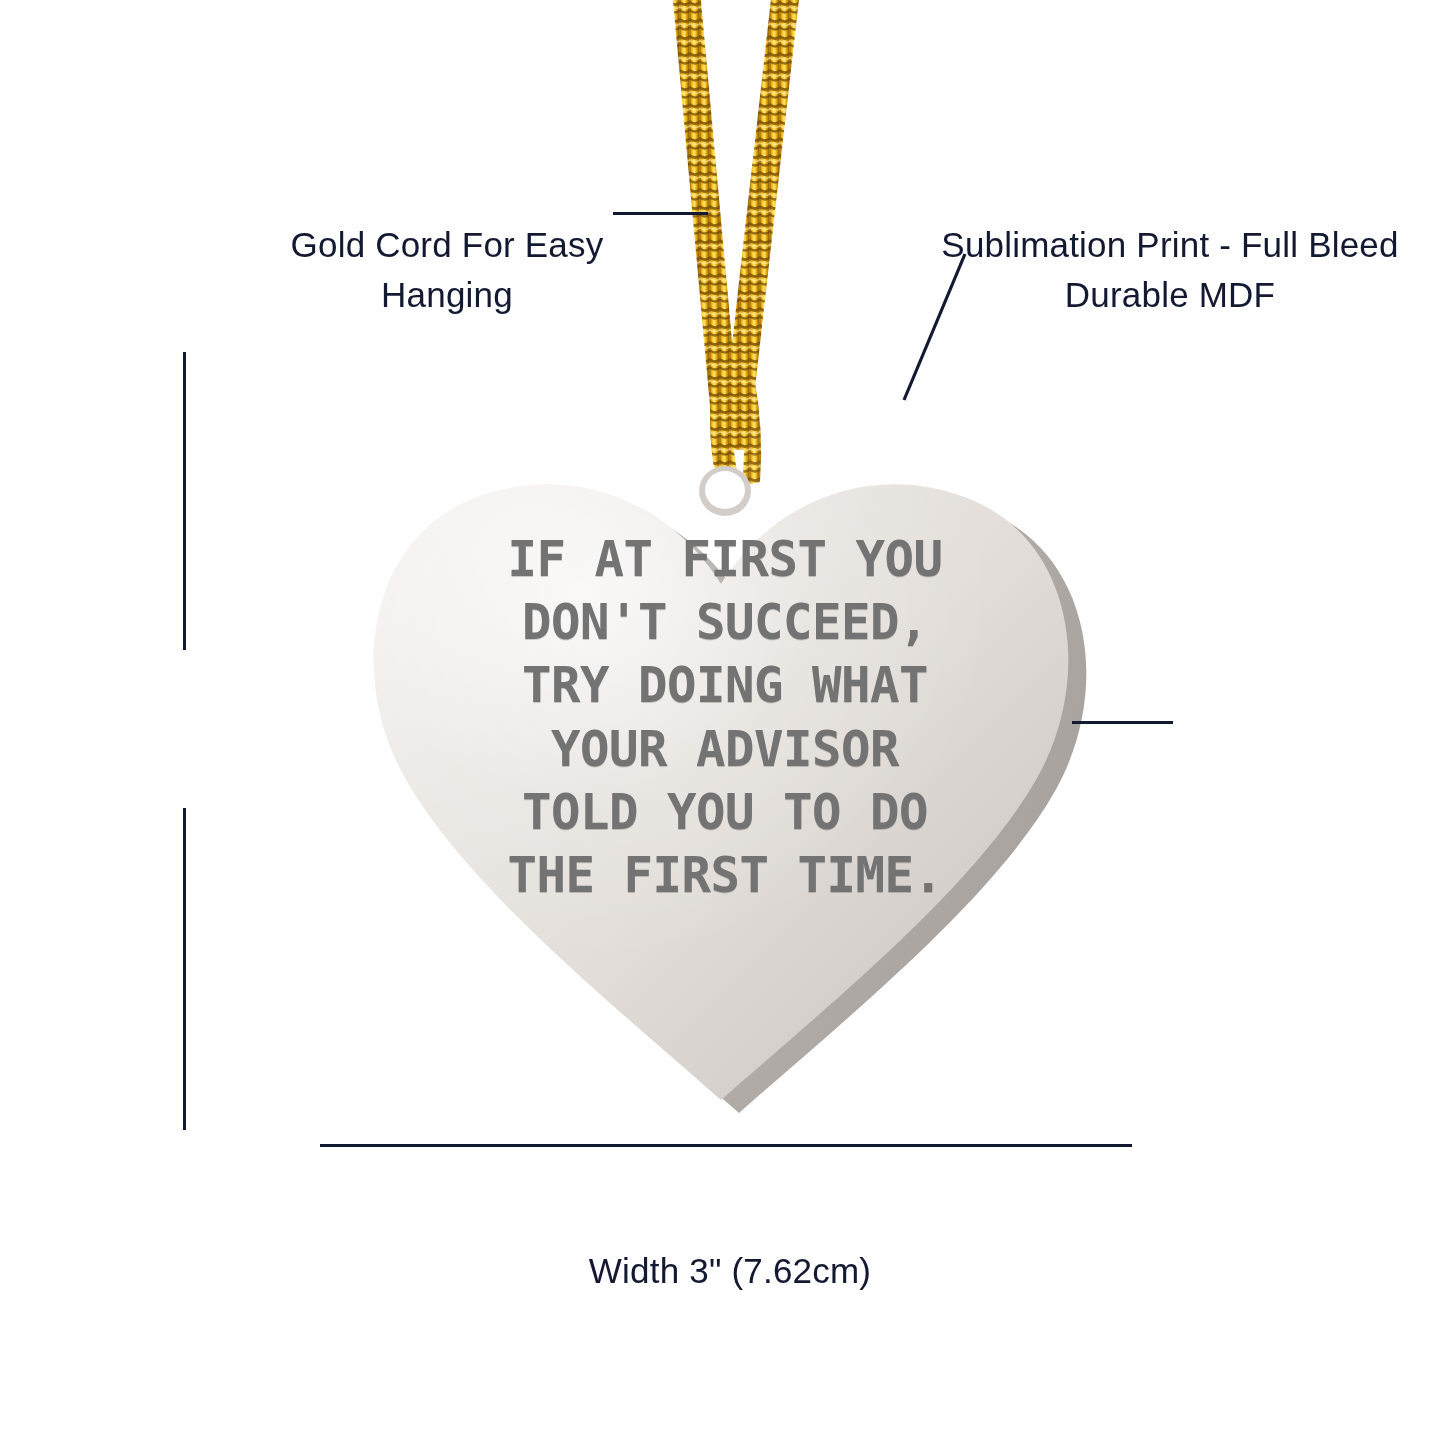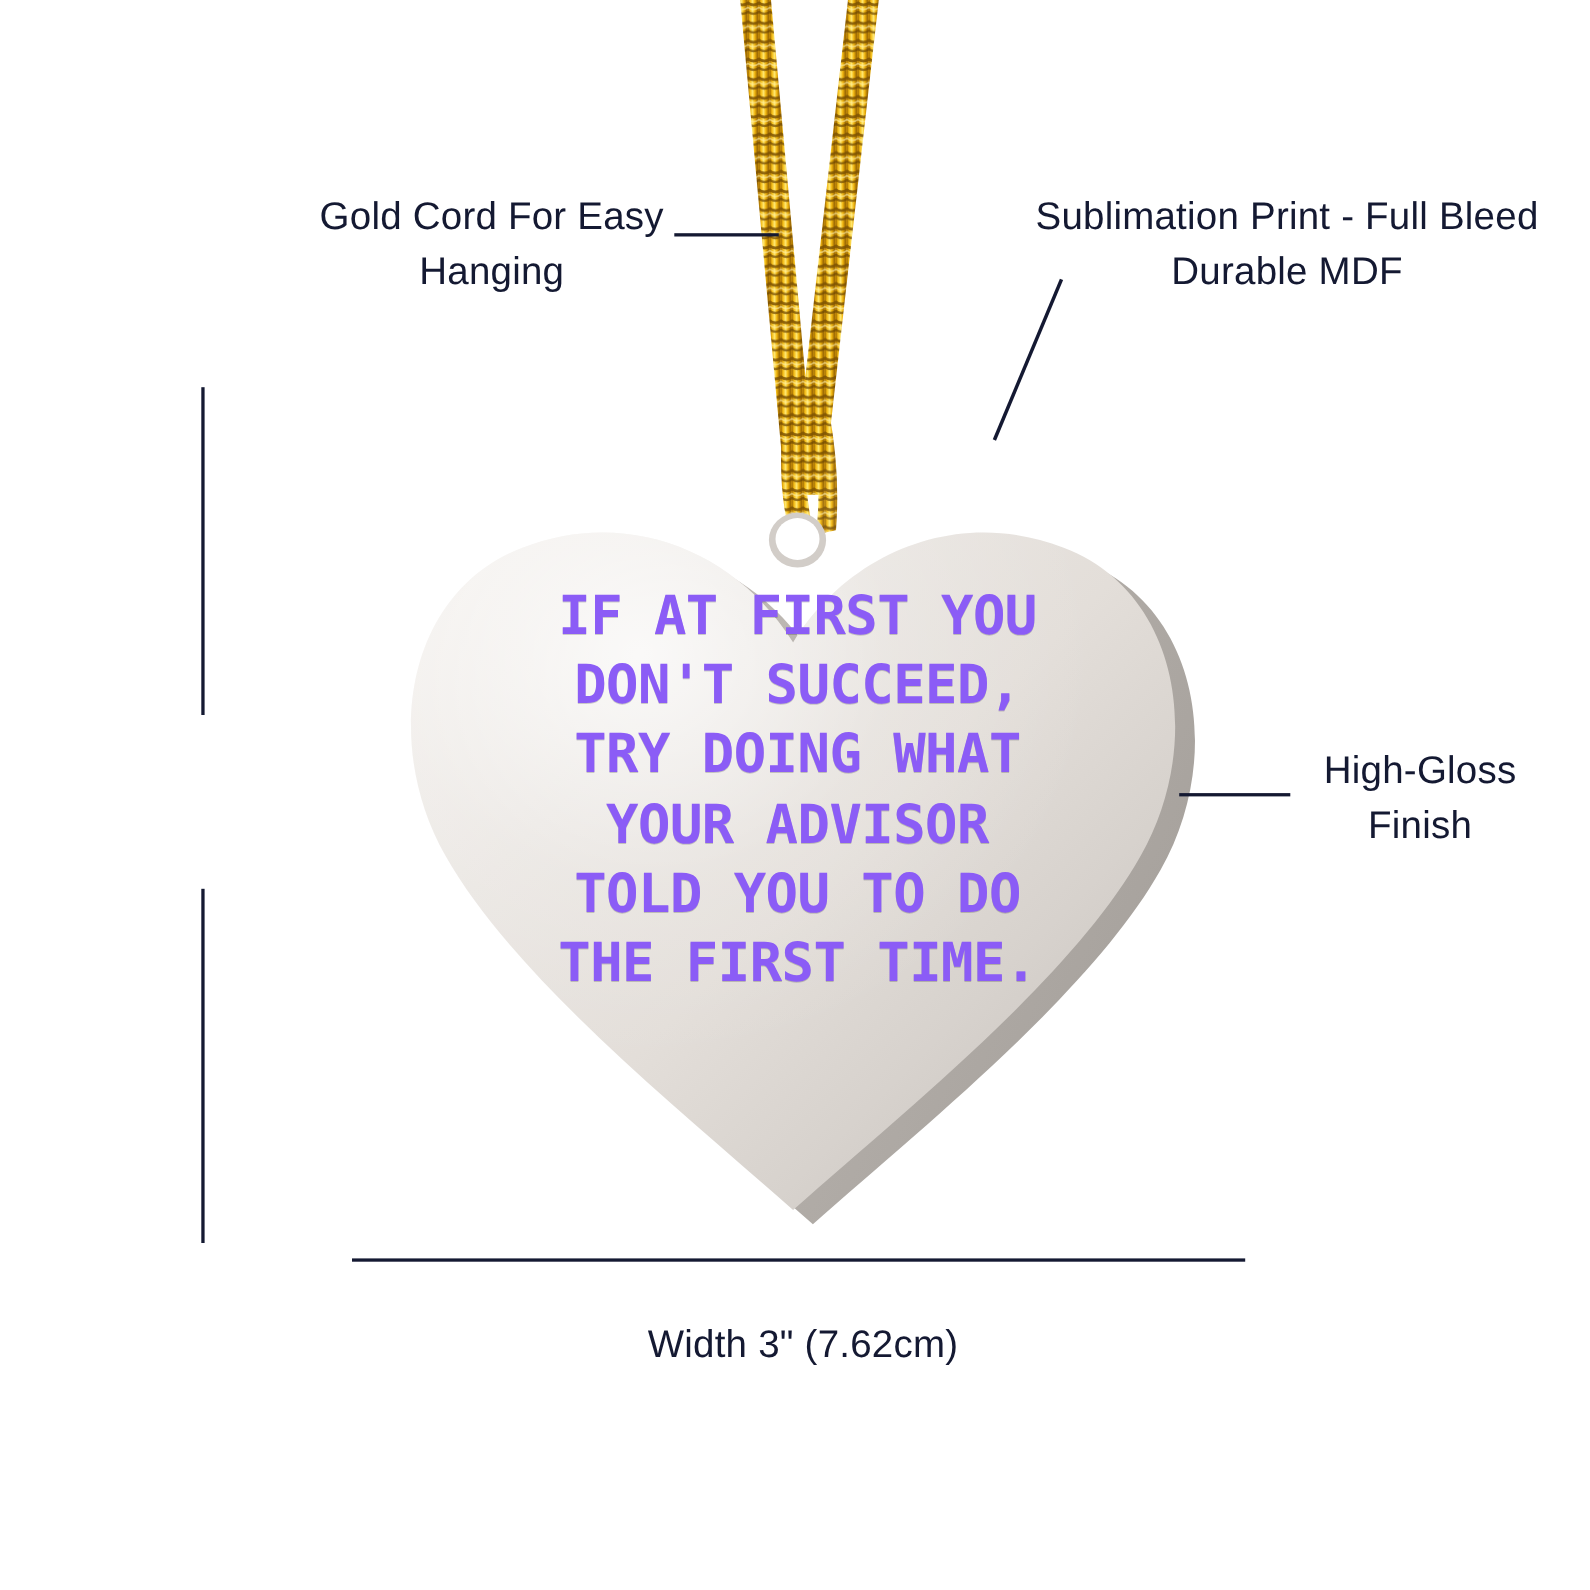--- a/index.html
+++ b/index.html
@@ -21,21 +21,21 @@
   
   .anno {
     position: absolute;
     color: #141932;
     font-family: "Liberation Sans", sans-serif;
     font-size: 35px;
     line-height: 1.42;
     letter-spacing: 0.2px;
     white-space: pre-line;
   }
-  .anno.center { text-align: center; }
+  .anno.center { text-align: center; margin-top: 48px; }
 
   #label-gold-cord      { left: 232px;  top: 172px; width: 430px; text-align: center; }
   #label-sublimation    { left: 900px;  top: 172px; width: 540px; text-align: center; }
   #label-height         { left: 60px;   top: 676px; width: 265px; text-align: center; }
   #label-gloss          { left: 1176px; top: 676px; width: 230px; text-align: center; }
   #label-width          { left: 430px;  top: 1198px; width: 600px; text-align: center; }
 
   
   .line {
     position: absolute;
@@ -73,21 +73,21 @@
   }
   #ornament svg { display: block; width: 100%; height: 100%; overflow: visible; }
 
   
   #quote {
     position: absolute;
     left: 455px;
     top: 528px;
     width: 540px;
     text-align: center;
-    color: #8b5cf6;
+    color: #737373;
     font-family: "DejaVu Sans Mono", monospace;
     font-size: 49px;
     font-weight: 700;
     line-height: 1.29;
     letter-spacing: -0.5px;
     white-space: pre-line;
     text-shadow: 0 1px 0 rgba(0,0,0,0.18);
   }
 </style>
 </head>
@@ -204,19 +204,17 @@
   <div class="line line-v" id="dim-height-top"></div>
   <div class="line line-v" id="dim-height-bottom"></div>
   <div class="line line-h" id="dim-width-line"></div>
 
   <div class="anno center" id="label-gold-cord">Gold Cord For Easy
 Hanging</div>
 
   <div class="anno center" id="label-sublimation">Sublimation Print - Full Bleed
 Durable MDF</div>
 
-  <div class="anno center" id="label-gloss">High-Gloss
-Finish</div>
 
 
   <div class="anno center" id="label-width">Width 3" (7.62cm)</div>
 
 </div>
 
 </body></html>

